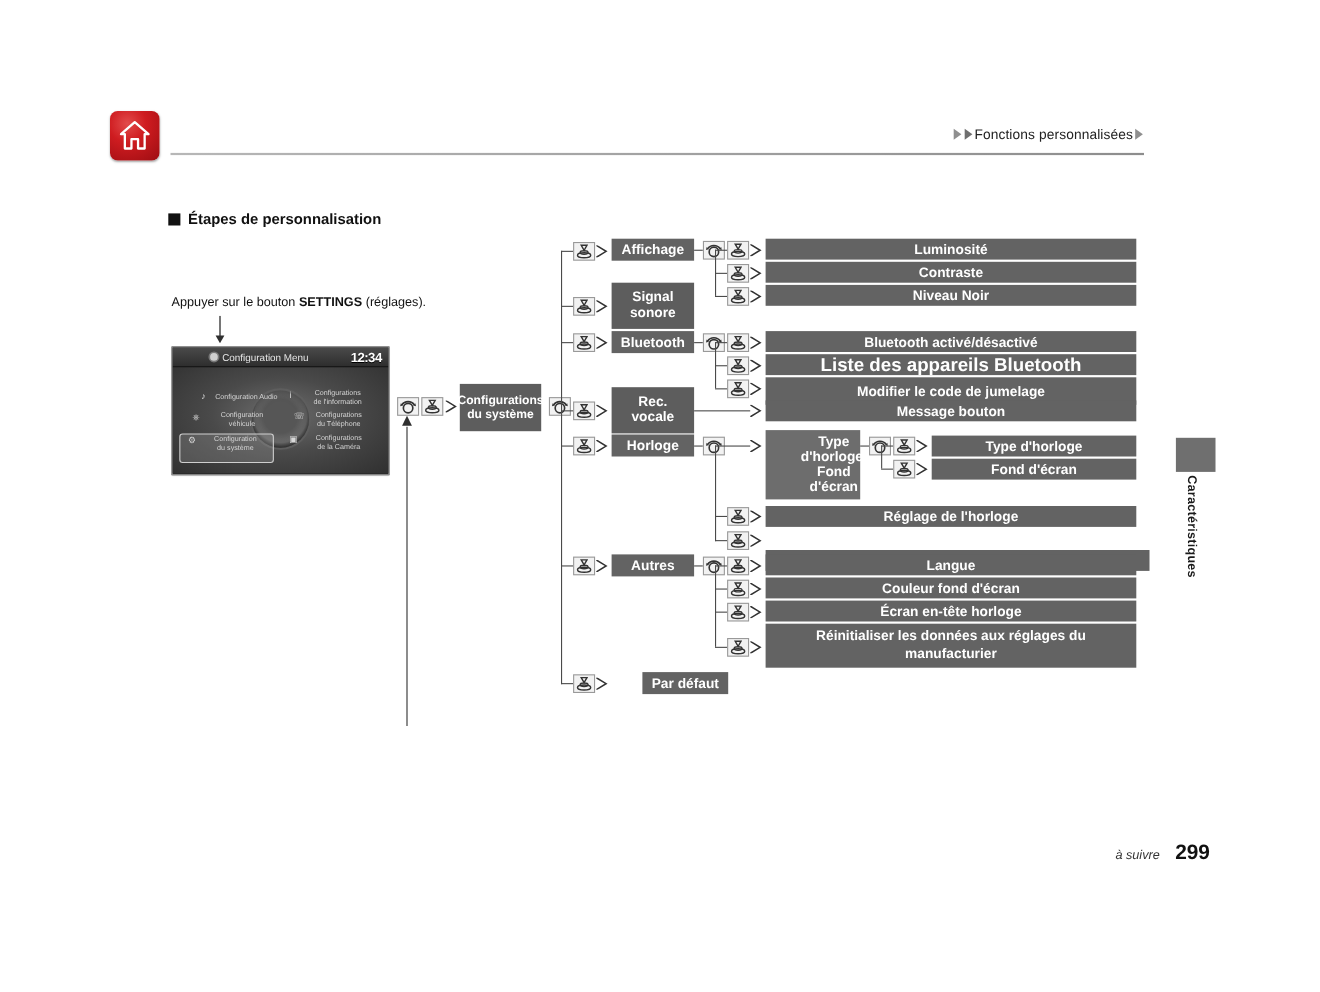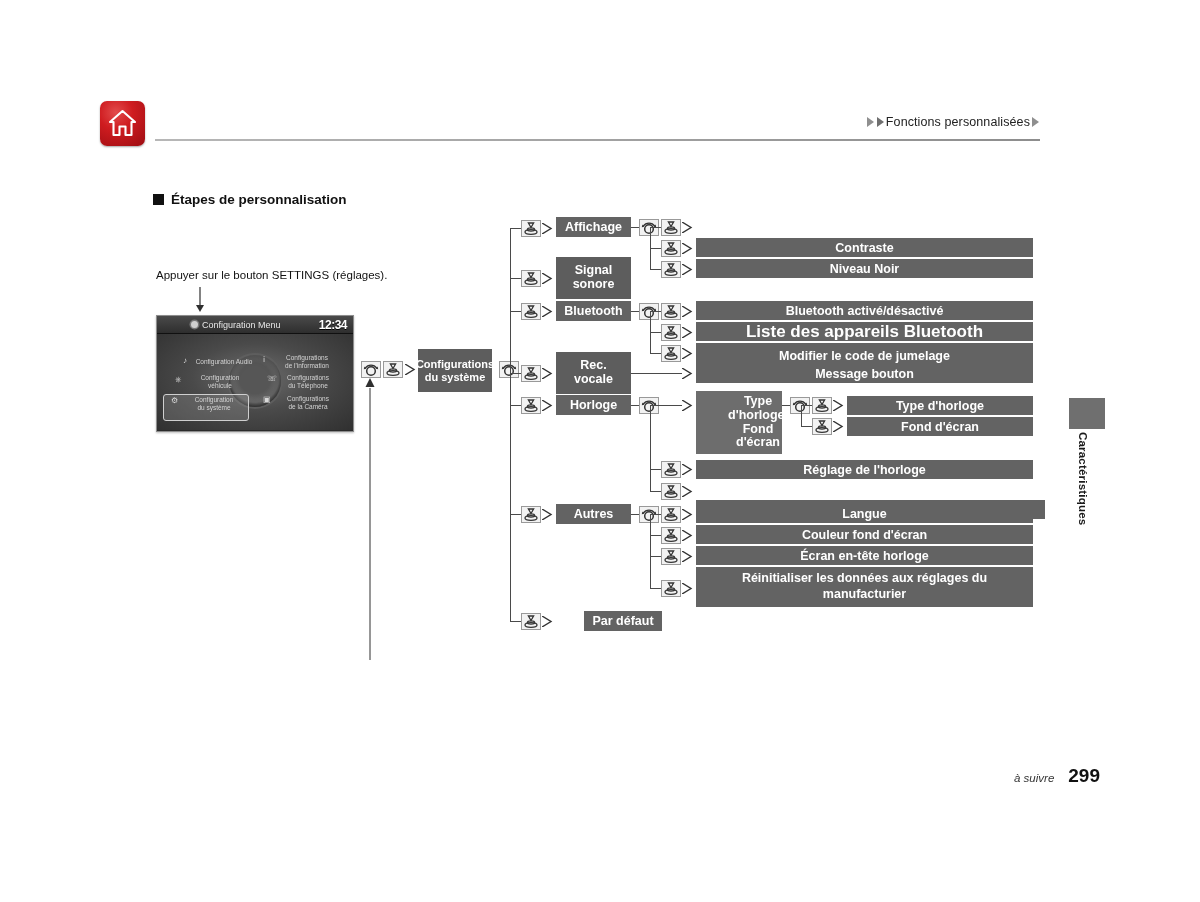--- a/index.html
+++ b/index.html
@@ -40,21 +40,21 @@
     position:absolute;left:153px;top:192px;
     font-size:13.5px;font-weight:bold;color:#111;
     display:flex;align-items:center;gap:7px;
   }
   .sq{display:inline-block;width:11px;height:11px;background:#111;}
 
   
   .instr{
     position:absolute;left:156px;top:269px;font-size:11.5px;color:#111;white-space:nowrap;
   }
-  .instr b{font-weight:normal;}
+  .instr b{font-weight:bold;}
   .down-arrow{position:absolute;left:193px;top:287px;}
 
   
   .device{
     position:absolute;left:156px;top:315px;width:196px;height:115px;
     border:1px solid #8d8d8d;background:#2b2b2b;
     box-shadow:0 1px 2px rgba(0,0,0,.25);
   }
   .dev-top{
     position:absolute;left:0;top:0;width:100%;height:18px;
@@ -250,20 +250,23 @@
   <div class="icon-box" style="left:661px;top:219px;">
     <svg width="18" height="15" viewBox="0 0 18 15">
         <ellipse cx="9" cy="11" rx="6" ry="2.3" fill="none" stroke="#333" stroke-width="1.3"></ellipse>
         <ellipse cx="9" cy="8.5" rx="3.6" ry="1.6" fill="none" stroke="#333" stroke-width="1.3"></ellipse>
         <path d="M6.4 2 L11.6 2 L9 6.5 Z" fill="none" stroke="#333" stroke-width="1.3"></path>
       </svg>
   </div>
   <svg class="arrow" style="left:682px;top:222px;" width="13" height="11">
       <path d="M0 0 L9 5.5 L0 11" fill="none" stroke="#333" stroke-width="1.4"></path>
     </svg>
+  <div class="bar" style="left:696px;top:217px;width:337px;height:19px;font-size:12.5px;">
+    <span>Luminosité</span>
+  </div>
 
   <div class="line hline" style="left:650px;top:248px;width:11px;"></div>
   <div class="icon-box" style="left:661px;top:240px;">
     <svg width="18" height="15" viewBox="0 0 18 15">
         <ellipse cx="9" cy="11" rx="6" ry="2.3" fill="none" stroke="#333" stroke-width="1.3"></ellipse>
         <ellipse cx="9" cy="8.5" rx="3.6" ry="1.6" fill="none" stroke="#333" stroke-width="1.3"></ellipse>
         <path d="M6.4 2 L11.6 2 L9 6.5 Z" fill="none" stroke="#333" stroke-width="1.3"></path>
       </svg>
   </div>
   <svg class="arrow" style="left:682px;top:243px;" width="13" height="11">

